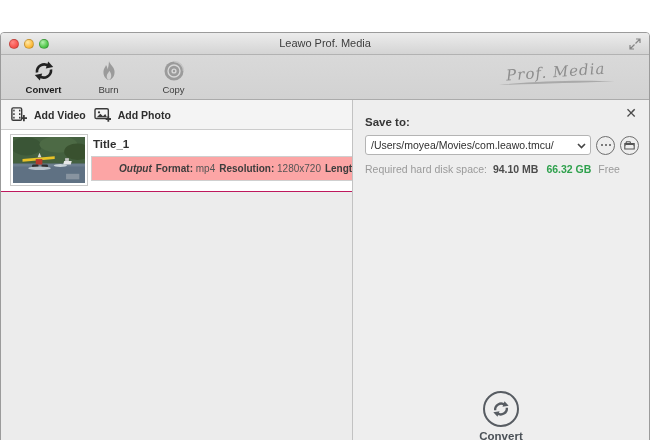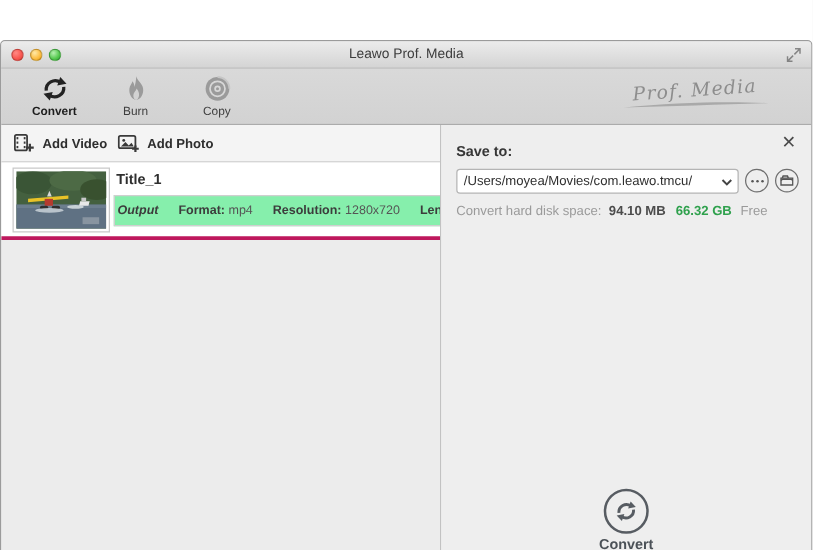--- a/index.html
+++ b/index.html
@@ -33,32 +33,32 @@
 
   
   .addbar { height:30px; background:#f4f4f4; border-bottom:1px solid #cccccc; display:flex; align-items:center; padding-left:9px; }
   .add-item { display:flex; align-items:center; gap:6px; cursor:default; }
   .add-item svg { width:18px; height:16px; }
   .add-label { font-size:10.5px; font-weight:bold; color:#2e2e2e; }
   .add-item.bluray { margin-left:42px; }
   .add-item.photo { margin-left:8px; }
 
   
-  .media-item { position:relative; height:62px; background:#ffffff; border-bottom:3px solid #be185d; overflow:hidden; }
+  .media-item { position:relative; height:62px; background:#ffffff; border-bottom:1px solid #be185d; overflow:hidden; }
   .thumb { position:absolute; left:10px; top:5px; width:76px; height:50px; border:2px solid #fff; outline:1px solid #c9c9c9; }
   .media-title { position:absolute; left:92px; top:8px; font-size:11.5px; font-weight:bold; color:#2f2f2f; }
-  .detail-box { position:absolute; left:90px; top:26px; width:310px; height:25px; background:#86efac; border:1px solid #cfcfcf; display:flex; align-items:center; padding-left:2px; gap:16px; white-space:nowrap; }
+  .detail-box { position:absolute; left:90px; top:26px; width:310px; height:25px; background:#fca5a5; border:1px solid #cfcfcf; display:flex; align-items:center; padding-left:27px; gap:4px; white-space:nowrap; }
   .detail-box .output { font-size:10px; font-weight:bold; font-style:italic; color:#3c3c3c; }
   .field { font-size:10px; color:#555; }
   .field b { color:#3c3c3c; }
 
   
   .close-btn { position:absolute; top:6px; right:12px; font-size:14px; color:#4a4a4a; cursor:default; line-height:14px; }
   .save-label { position:absolute; left:12px; top:16px; font-size:11.5px; font-weight:bold; color:#363636; }
-  .path-row { position:absolute; left:12px; top:35px; right:8px; display:flex; }
+  .path-row { position:absolute; left:12px; top:35px; right:8px; display:flex; align-items:center; }
   .path-select { position:relative; width:226px; height:20px; background:#fff; border:1px solid #b4b4b4; border-radius:3px; }
   .path-text { position:absolute; left:5px; top:3px; right:18px; font-size:10.5px; color:#2f2f2f; white-space:nowrap; overflow:hidden; }
   .chev { position:absolute; right:4px; top:7px; }
   .round-btn { width:19px; height:19px; border:1.5px solid #6f6f6f; border-radius:50%; margin-left:5px; display:flex; align-items:center; justify-content:center; background:transparent; }
   .dots { display:flex; gap:2px; }
   .dots i { width:2px; height:2px; background:#555; border-radius:50%; display:block; }
   .req-row { position:absolute; left:12px; top:63px; font-size:10.5px; color:#9a9a9a; white-space:nowrap; }
   .req-row .mb { font-weight:bold; color:#4c4c4c; margin-left:3px; }
   .req-row .gb { font-weight:bold; margin-left:5px; }
   .req-row .free { margin-left:4px; }
@@ -199,21 +199,21 @@
             </span>
         </div>
         <div class="round-btn">
           <svg width="11" height="9" viewBox="0 0 11 9">
             <path d="M0.8 2.5 L0.8 8 L10.2 8 L10.2 2.5 Z M1.8 2.5 L2.5 0.8 L6 0.8 L6.7 2.5" stroke="#555" stroke-width="1.1" fill="none"></path>
             <path d="M0.8 4.4 L2 3.4 L9 3.4 L10.2 4.4" stroke="#555" stroke-width="1.1" fill="none"></path>
           </svg>
         </div>
       </div>
       <div class="req-row">
-        <span>Convert hard disk space:</span>
+        <span>Required hard disk space:</span>
         <span class="mb">94.10 MB</span>
         <span class="gb" style="color:#2fa14d;">66.32 GB</span>
         <span class="free">Free</span>
       </div>
 
       <div class="convert-block">
         <div class="convert-circle">
           <svg viewBox="0 0 24 24">
             <path d="M5 13.5 A 7.2 7.2 0 0 1 16.5 7" stroke="#575c62" stroke-width="2.8" fill="none"></path>
             <polygon points="16.2,2.6 21.2,8 13.8,9.4" fill="#575c62"></polygon>

